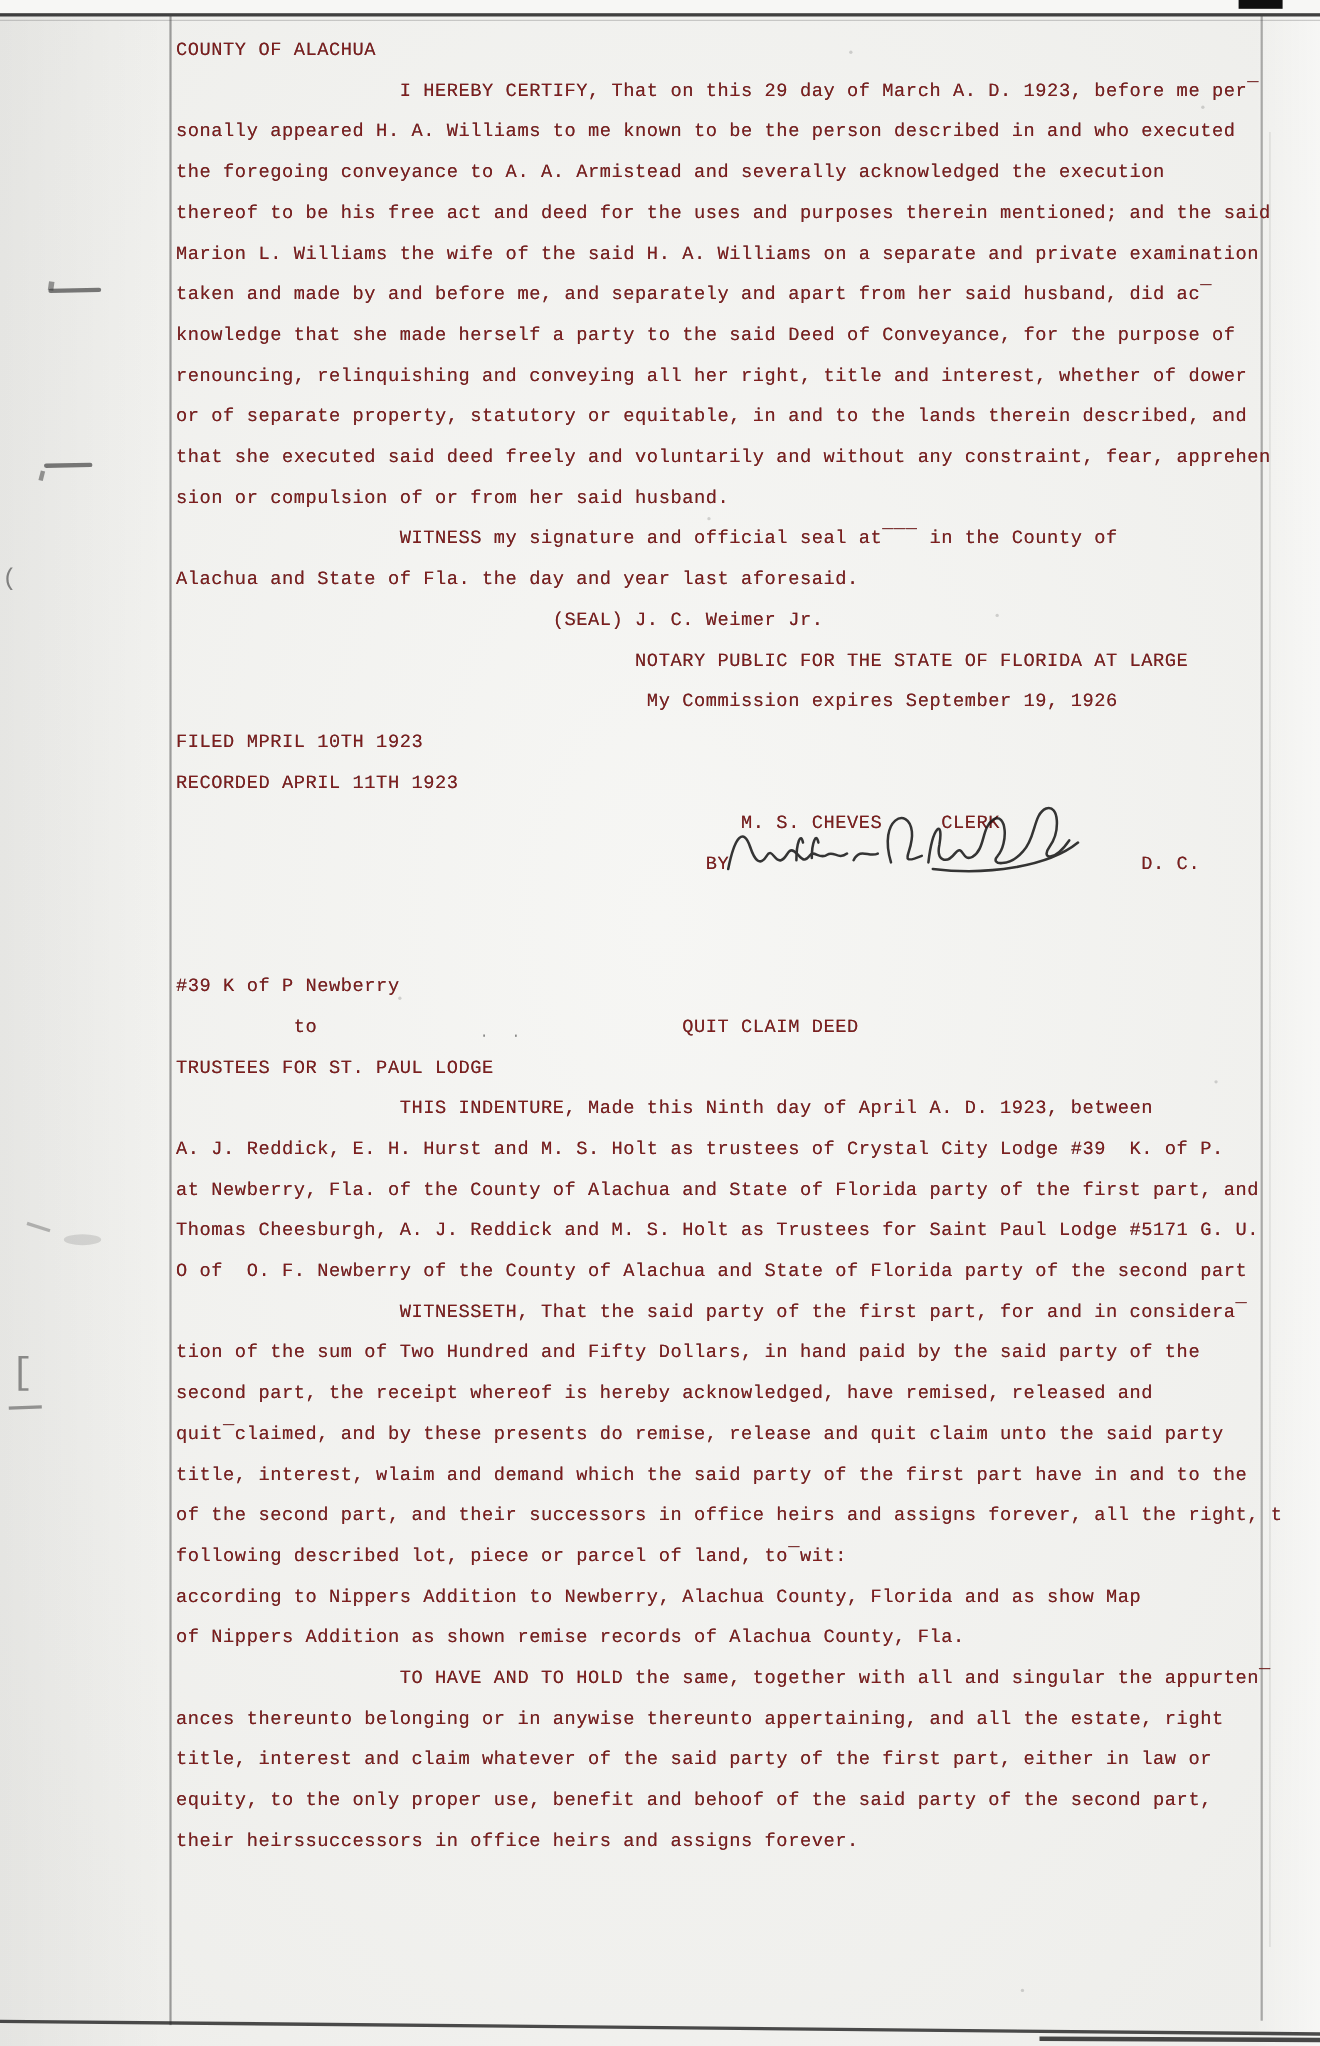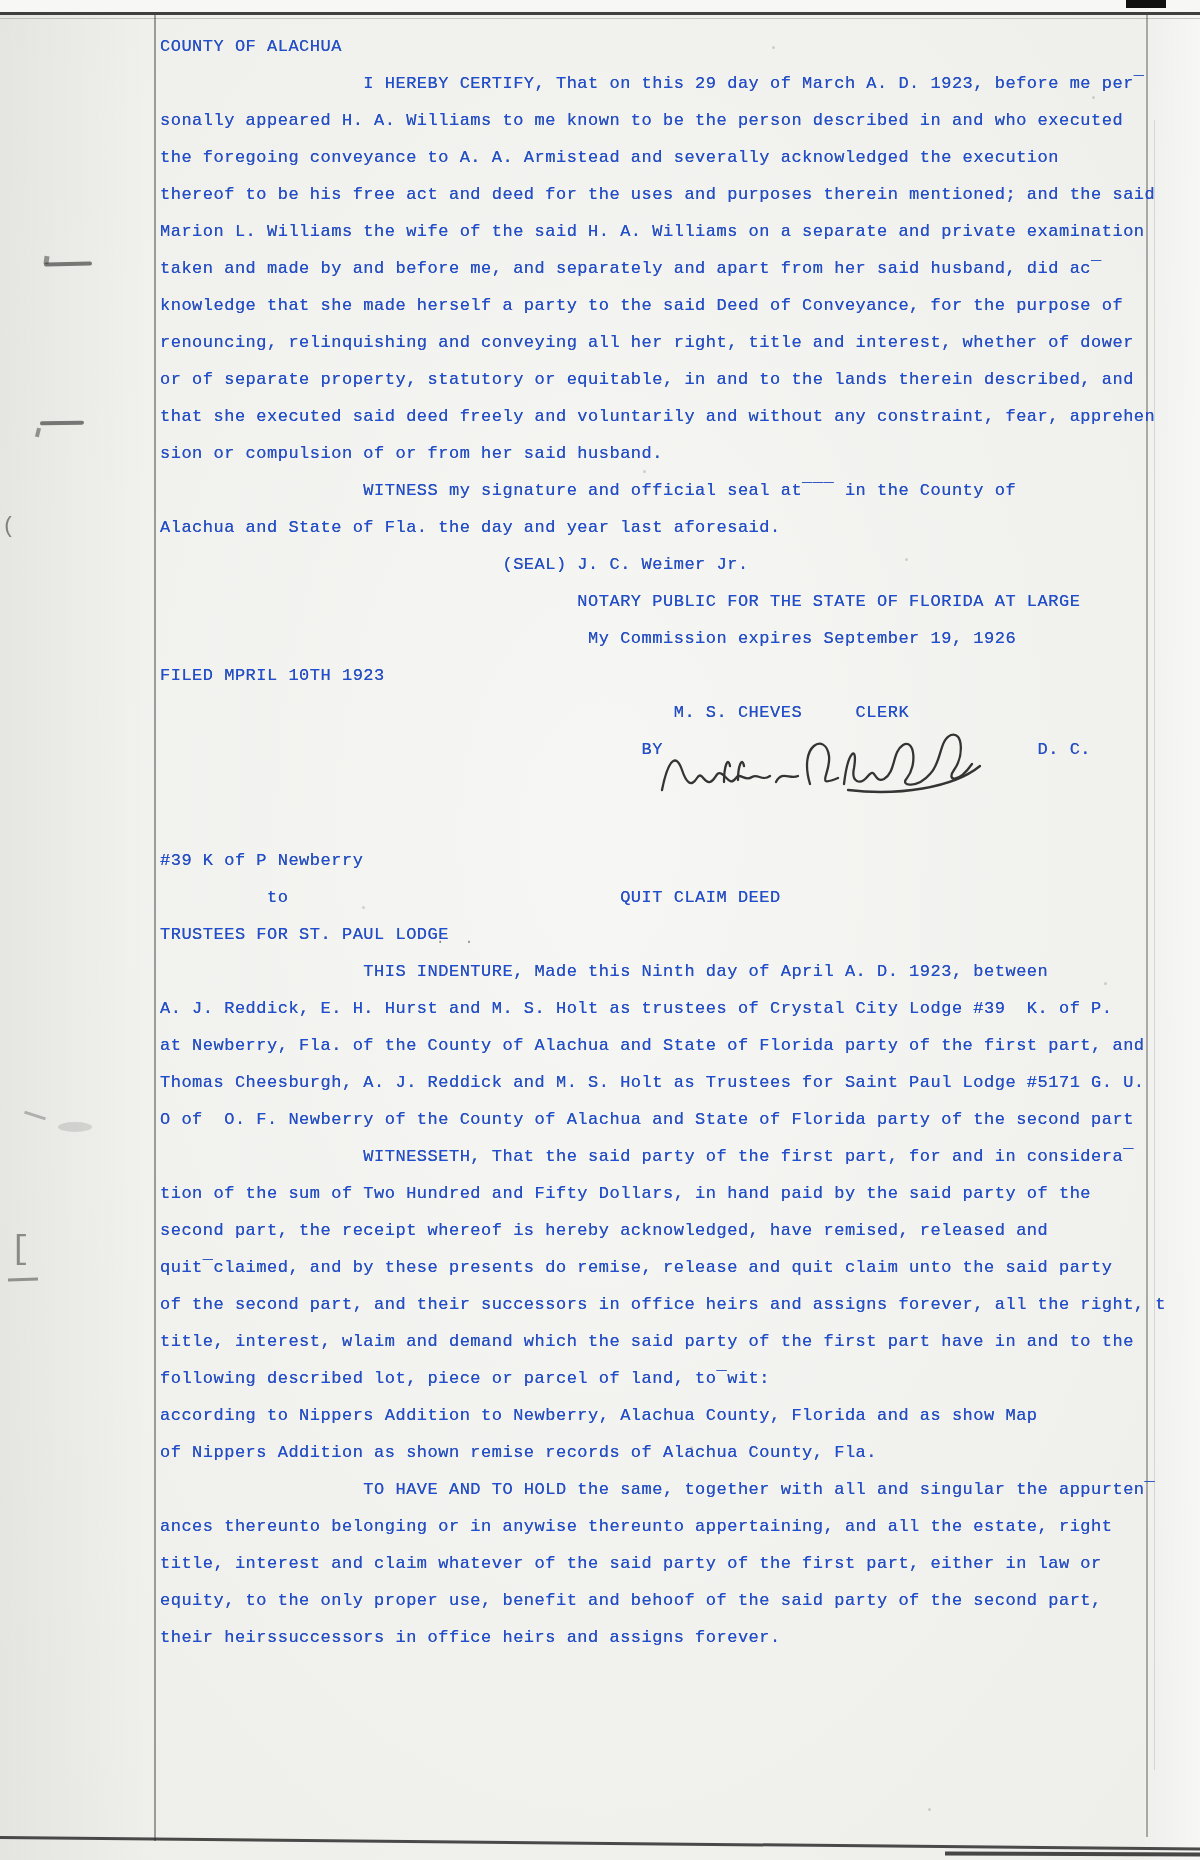--- a/index.html
+++ b/index.html
@@ -21,21 +21,21 @@
   .rule-top-thin{position:absolute;left:0;top:18px;width:1200px;height:1px;background:#8a8a8a;opacity:.45;}
   .corner-bar{position:absolute;left:1126px;top:0;width:40px;height:8px;background:#101010;}
   .rule-left{position:absolute;left:154px;top:13px;width:2px;height:1828px;background:rgba(70,70,70,.5);}
   .rule-right{position:absolute;left:1146px;top:13px;width:2px;height:1824px;background:rgba(70,70,70,.42);}
   .rule-right-twin{position:absolute;left:1154px;top:120px;width:1px;height:1650px;background:rgba(70,70,70,.16);}
   .rule-bottom{position:absolute;left:-6px;top:1836px;width:1215px;height:3px;background:#2c2c2c;transform:rotate(0.55deg);transform-origin:left top;opacity:.85;}
   .rule-bottom-right{position:absolute;left:945px;top:1852px;width:258px;height:4px;background:#1b1b1b;transform:rotate(0.25deg);opacity:.8;}
 
   .doc-lines{
     position:absolute;left:160px;top:28px;width:1010px;
-    font-size:17px;letter-spacing:0.5px;color:#1d4ed8;
+    font-size:17px;letter-spacing:0.5px;color:#7f1d1d;
     text-shadow:0 0 0.6px rgba(20,20,20,0.65);
   }
   .tl{height:37px;line-height:37px;white-space:pre;}
 
   .signature-svg{position:absolute;left:658px;top:726px;width:330px;height:90px;}
 
   
   .mark{position:absolute;background:rgba(55,55,55,.65);}
   .mark-a{left:44px;top:262px;width:48px;height:4px;transform:rotate(-1.2deg);border-radius:2px;}
   .mark-a2{left:44px;top:256px;width:5px;height:8px;transform:rotate(8deg);background:rgba(55,55,55,.5);}
@@ -77,38 +77,39 @@
     <div class="tl">renouncing, relinquishing and conveying all her right, title and interest, whether of dower</div>
     <div class="tl">or of separate property, statutory or equitable, in and to the lands therein described, and</div>
     <div class="tl">that she executed said deed freely and voluntarily and without any constraint, fear, apprehen</div>
     <div class="tl">sion or compulsion of or from her said husband.</div>
     <div class="tl">                   WITNESS my signature and official seal at¯¯¯ in the County of</div>
     <div class="tl">Alachua and State of Fla. the day and year last aforesaid.</div>
     <div class="tl">                                (SEAL) J. C. Weimer Jr.</div>
     <div class="tl">                                       NOTARY PUBLIC FOR THE STATE OF FLORIDA AT LARGE</div>
     <div class="tl">                                        My Commission expires September 19, 1926</div>
     <div class="tl">FILED MPRIL 10TH 1923</div>
+    <div class="tl">RECORDED APRIL 11TH 1923</div>
     <div class="tl">                                                M. S. CHEVES     CLERK</div>
     <div class="tl">                                             BY                                   D. C.</div>
     <div class="tl"></div>
     <div class="tl"></div>
     <div class="tl">#39 K of P Newberry</div>
     <div class="tl">          to                               QUIT CLAIM DEED</div>
     <div class="tl">TRUSTEES FOR ST. PAUL LODGE</div>
     <div class="tl">                   THIS INDENTURE, Made this Ninth day of April A. D. 1923, between</div>
     <div class="tl">A. J. Reddick, E. H. Hurst and M. S. Holt as trustees of Crystal City Lodge #39  K. of P.</div>
     <div class="tl">at Newberry, Fla. of the County of Alachua and State of Florida party of the first part, and</div>
     <div class="tl">Thomas Cheesburgh, A. J. Reddick and M. S. Holt as Trustees for Saint Paul Lodge #5171 G. U.</div>
     <div class="tl">O of  O. F. Newberry of the County of Alachua and State of Florida party of the second part</div>
     <div class="tl">                   WITNESSETH, That the said party of the first part, for and in considera¯</div>
     <div class="tl">tion of the sum of Two Hundred and Fifty Dollars, in hand paid by the said party of the</div>
     <div class="tl">second part, the receipt whereof is hereby acknowledged, have remised, released and</div>
     <div class="tl">quit¯claimed, and by these presents do remise, release and quit claim unto the said party</div>
+    <div class="tl">title, interest, wlaim and demand which the said party of the first part have in and to the</div>
     <div class="tl">of the second part, and their successors in office heirs and assigns forever, all the right, t</div>
-    <div class="tl">title, interest, wlaim and demand which the said party of the first part have in and to the</div>
     <div class="tl">following described lot, piece or parcel of land, to¯wit:</div>
     <div class="tl">according to Nippers Addition to Newberry, Alachua County, Florida and as show Map</div>
     <div class="tl">of Nippers Addition as shown remise records of Alachua County, Fla.</div>
     <div class="tl">                   TO HAVE AND TO HOLD the same, together with all and singular the appurten¯</div>
     <div class="tl">ances thereunto belonging or in anywise thereunto appertaining, and all the estate, right</div>
     <div class="tl">title, interest and claim whatever of the said party of the first part, either in law or</div>
     <div class="tl">equity, to the only proper use, benefit and behoof of the said party of the second part,</div>
     <div class="tl">their heirssuccessors in office heirs and assigns forever.</div>
   </div>
 

